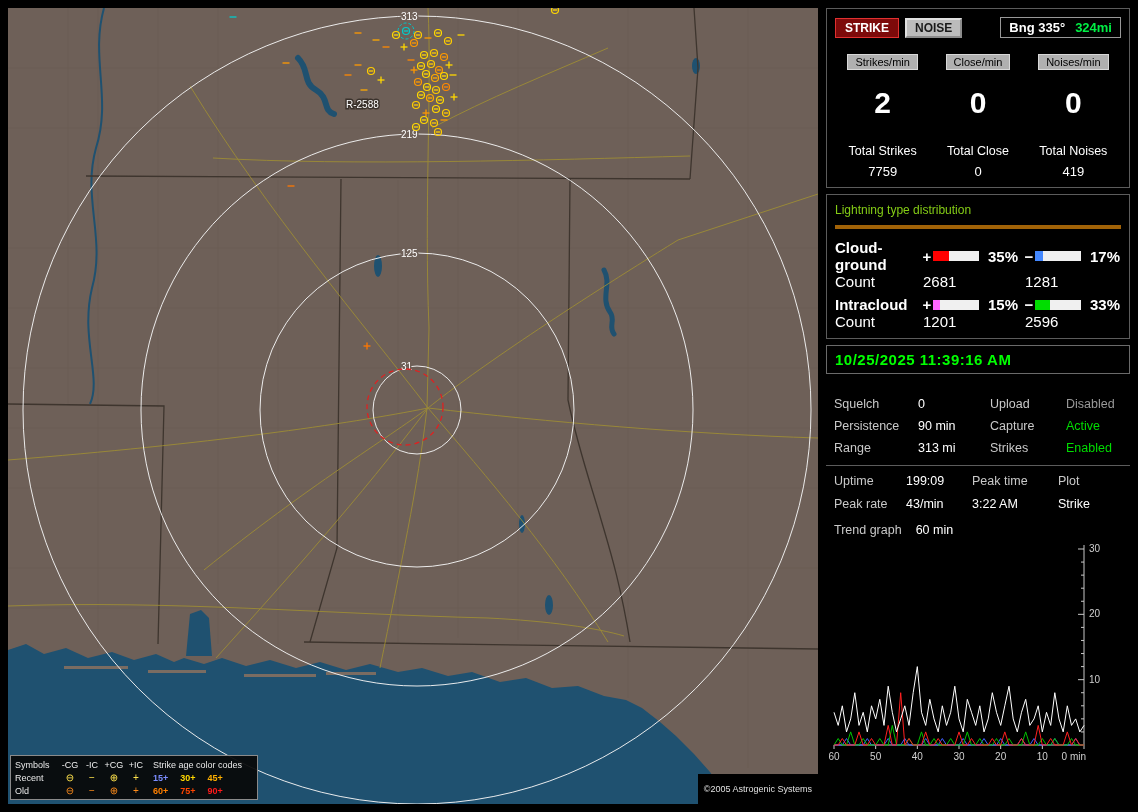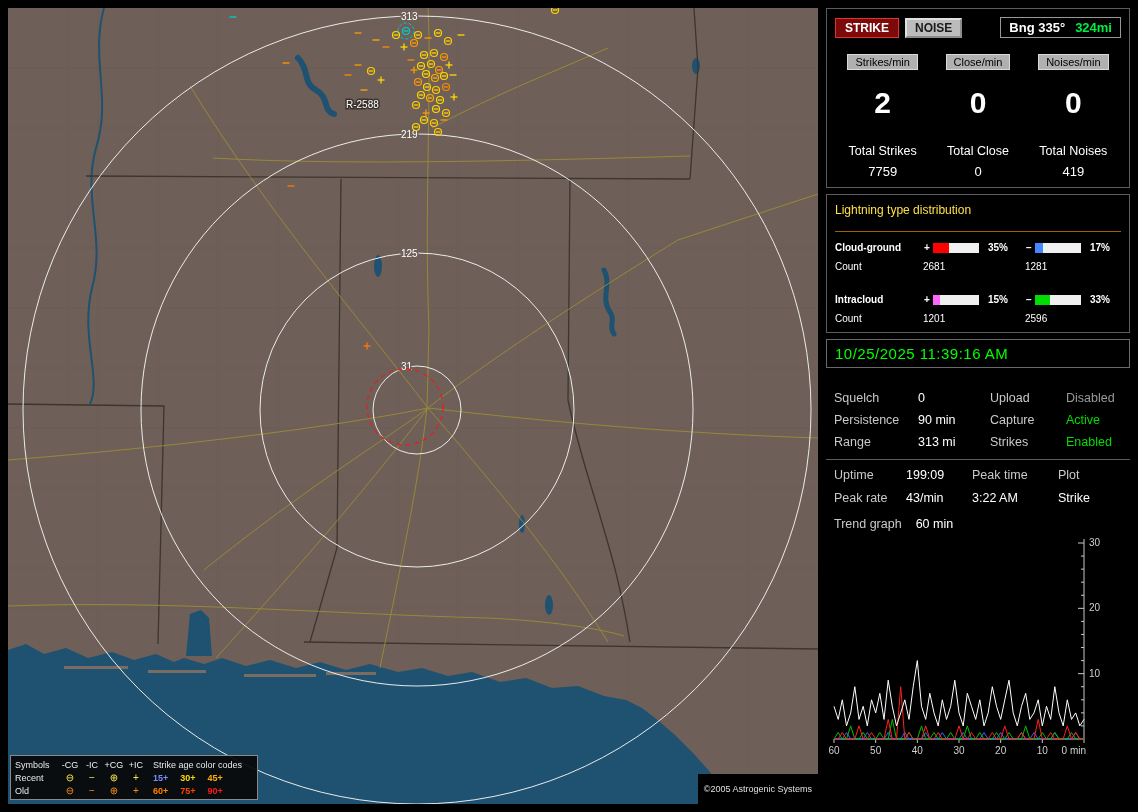--- a/index.html
+++ b/index.html
@@ -30,33 +30,33 @@
              font-size:12px;padding:1px 8px;cursor:pointer;}
   .bng-box{margin-left:auto;border:1px solid #989898;padding:2px 8px;display:flex;gap:10px;
            font-size:13px;font-weight:bold;background:#000;}
   .bng-dist{color:#00ee44;}
   .rates{display:grid;grid-template-columns:1fr 1fr 1fr;margin-top:14px;text-align:center;}
   .rate-label{display:inline-block;background:#b0b0b0;color:#000;font-size:11px;
               padding:1px 7px;border:1px solid #d8d8d8;cursor:pointer;}
   .rate-value{font-size:30px;font-weight:bold;line-height:34px;margin-top:2px;}
   .total-label{font-size:12.5px;margin-top:10px;}
   .total-value{font-size:13px;margin-top:6px;}
-  .dist-title{color:#fde047;font-size:12px;border-bottom:1px solid #a16207;
-              padding-bottom:14px;margin-bottom:10px;}
+  .dist-title{color:#84cc16;font-size:12px;border-bottom:4px solid #a16207;
+              padding-bottom:8px;margin-bottom:10px;}
   .dist-grid{display:grid;grid-template-columns:86px 12px 50px 40px 12px 50px 36px;
-             align-items:center;row-gap:8px;font-size:10px;}
+             align-items:center;row-gap:0;font-size:15px;}
   .dist-name{font-weight:bold;}
   .dist-sign{text-align:center;font-weight:bold;}
   .bar{display:inline-block;width:46px;height:10px;background:#f0f0f0;overflow:hidden;}
   .bar-fill{display:block;height:10px;}
   .dist-pct{font-weight:bold;padding-left:5px;}
   .dist-count{grid-column:span 3;padding-left:2px;}
   .dist-count2{grid-column:span 3;padding-left:2px;}
   .dist-spacer{height:6px;grid-column:1 / -1;}
-  .dt-box{border:1px solid #6a6a6a;background:#000;color:#00ff00;font-weight:normal;
+  .dt-box{border:1px solid #6a6a6a;background:#000;color:#00ff00;font-weight:bold;
           font-size:15px;padding:5px 8px;margin-bottom:8px;letter-spacing:.5px;}
   .settings{display:grid;grid-template-columns:84px 72px 76px 62px;row-gap:8px;
             font-size:12.5px;padding:2px 8px 10px 8px;margin-top:21px;}
   .lbl{color:#c9c9c9;}
   .val{color:#fff;}
   .status{display:grid;grid-template-columns:72px 66px 86px 62px;row-gap:9px;
           font-size:12.5px;padding:8px 8px 2px 8px;border-top:1px solid #5c5c5c;}
   .trendrow{display:flex;gap:14px;font-size:12.5px;padding:10px 8px 2px 8px;}
   #trend-wrap{padding:2px 0 0 2px;}
 </style>

